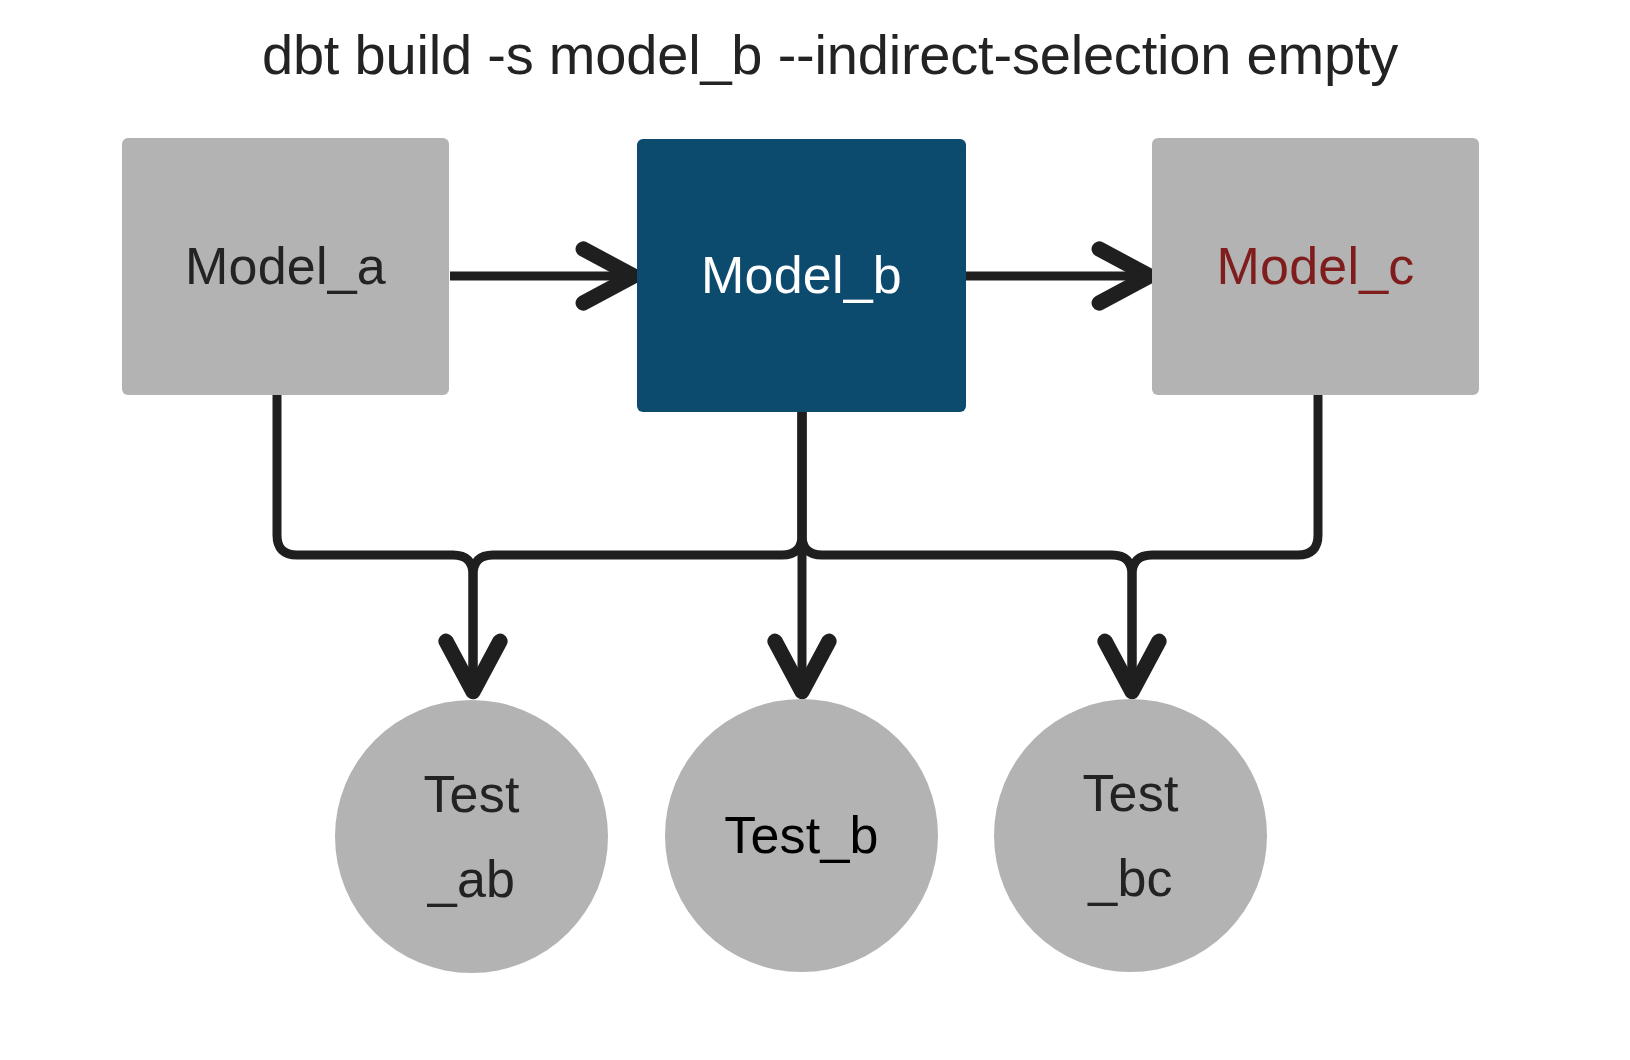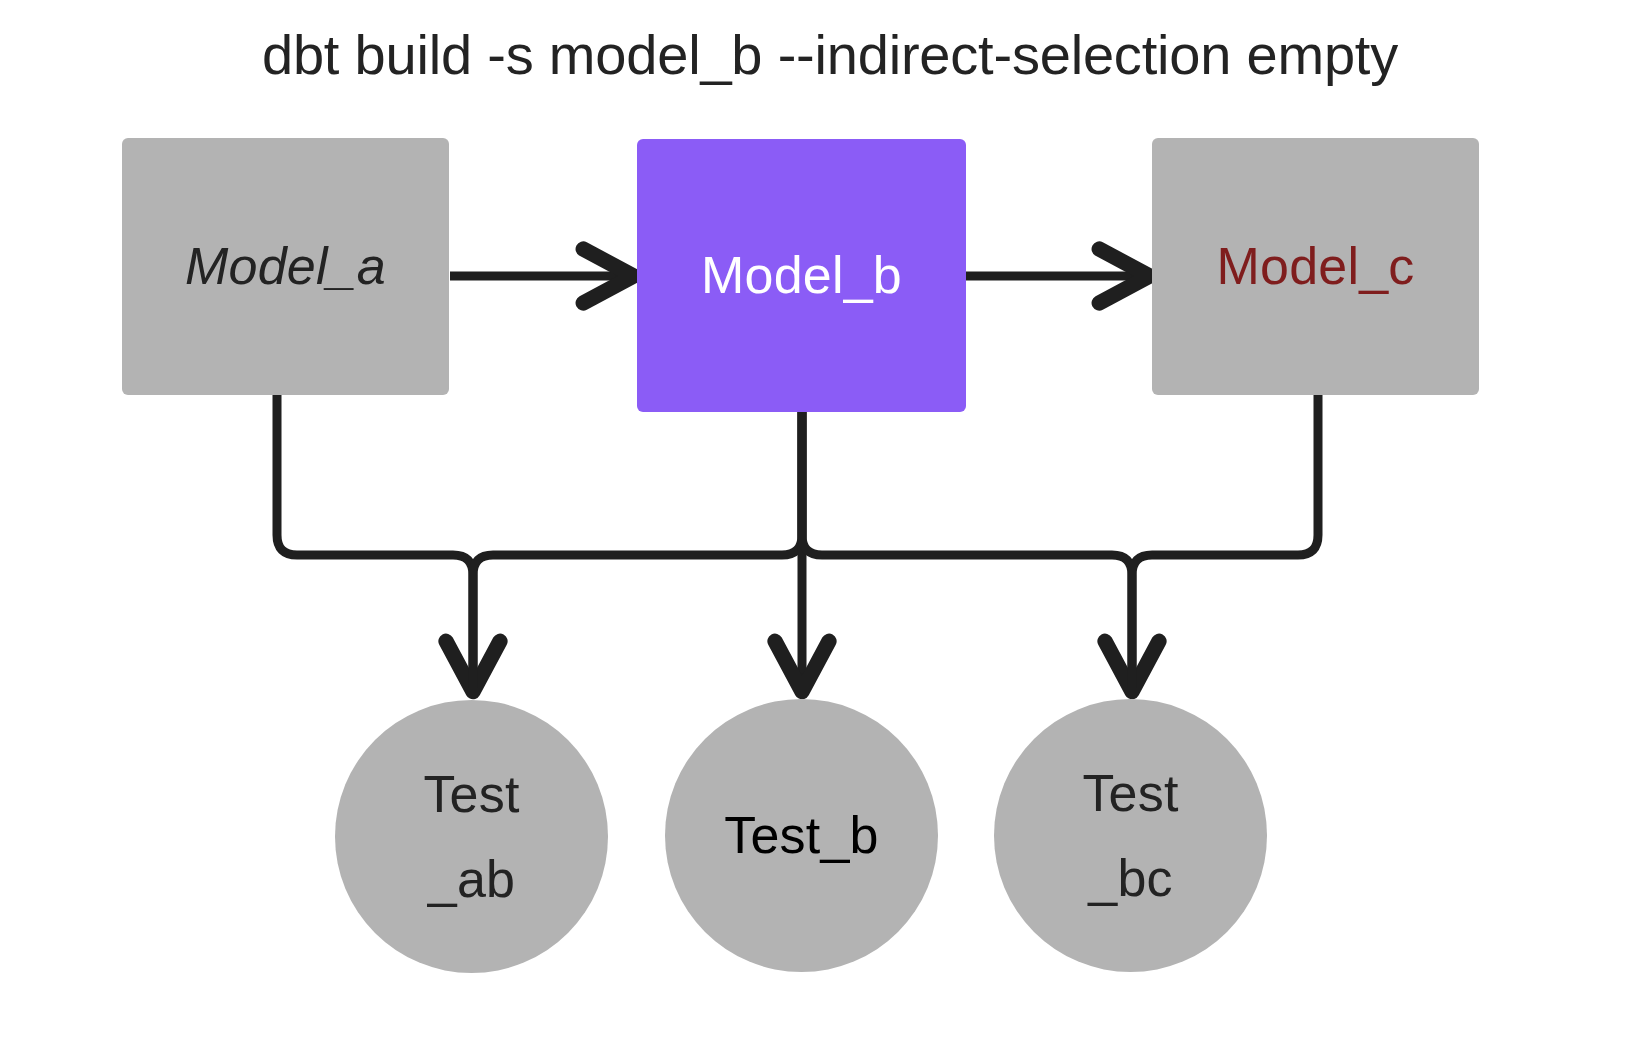--- a/index.html
+++ b/index.html
@@ -86,24 +86,24 @@
     <path d="M 802 412 L 802 535 Q 802 555 782 555 L 493 555 Q 473 555 473 575 L 473 688" fill="none" stroke="#1f1f1f" stroke-width="9" stroke-linecap="butt" stroke-linejoin="round"></path>
 
     <path d="M 802 412 L 802 688" fill="none" stroke="#1f1f1f" stroke-width="9" stroke-linecap="butt" marker-end="url(#arrowhead)"></path>
 
     <path d="M 802 412 L 802 535 Q 802 555 822 555 L 1112 555 Q 1132 555 1132 575 L 1132 688" fill="none" stroke="#1f1f1f" stroke-width="9" stroke-linecap="butt" stroke-linejoin="round" marker-end="url(#arrowhead)"></path>
 
     <path d="M 1318 395 L 1318 535 Q 1318 555 1298 555 L 1152 555 Q 1132 555 1132 575 L 1132 688" fill="none" stroke="#1f1f1f" stroke-width="9" stroke-linecap="butt" stroke-linejoin="round"></path>
   </svg>
 
   <div class="node node-box" style="left:122px; top:138px; width:327px; height:257px; background:#b3b3b3;">
-    <span class="node-label" style="color:#232323;font-style:italic;">Model_a</span>
+    <span class="node-label" style="color:#232323;">Model_a</span>
   </div>
 
-  <div class="node node-box" style="left:637px; top:139px; width:329px; height:273px; background:#8b5cf6;">
+  <div class="node node-box" style="left:637px; top:139px; width:329px; height:273px; background:#0c4a6e;">
     <span class="node-label" style="color:#ffffff;">Model_b</span>
   </div>
 
   <div class="node node-box" style="left:1152px; top:138px; width:327px; height:257px; background:#b3b3b3;">
     <span class="node-label" style="color:#7f1d1d;">Model_c</span>
   </div>
 
   <div class="node node-circle" style="left:335px; top:700px; width:273px; height:273px; background:#b3b3b3;">
     <span class="node-label two-line" style="color:#232323;">Test
 _ab</span>

